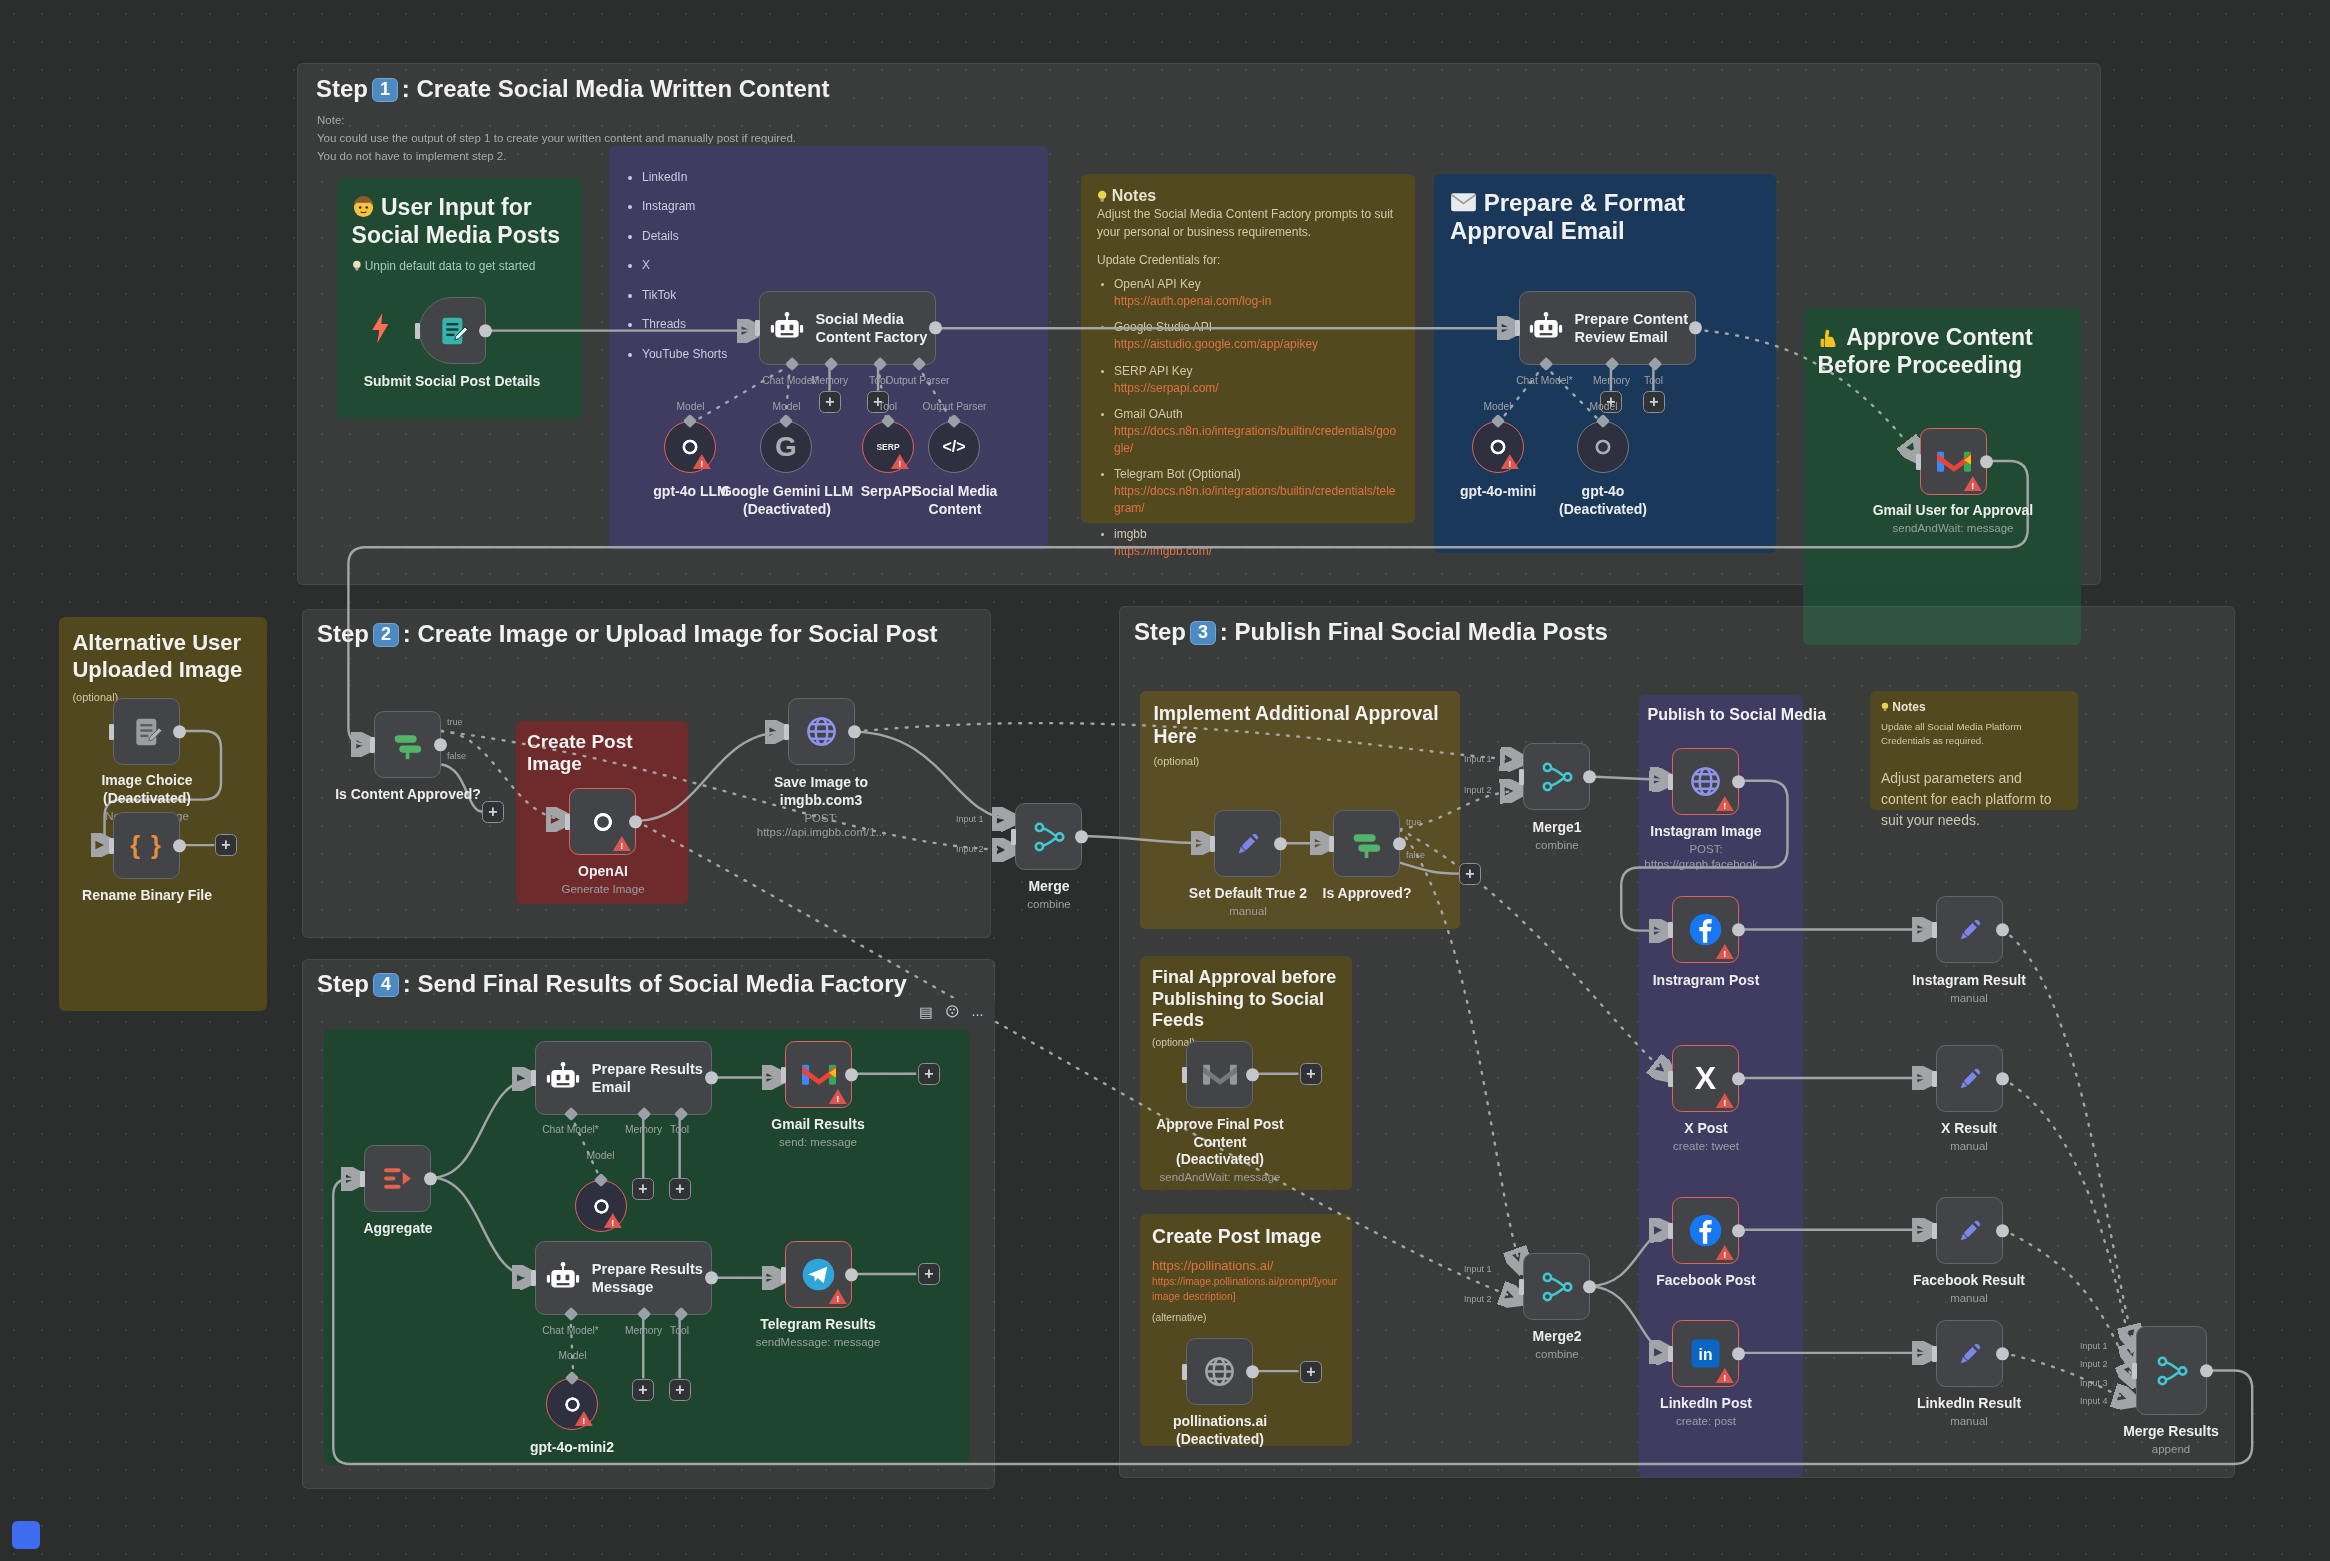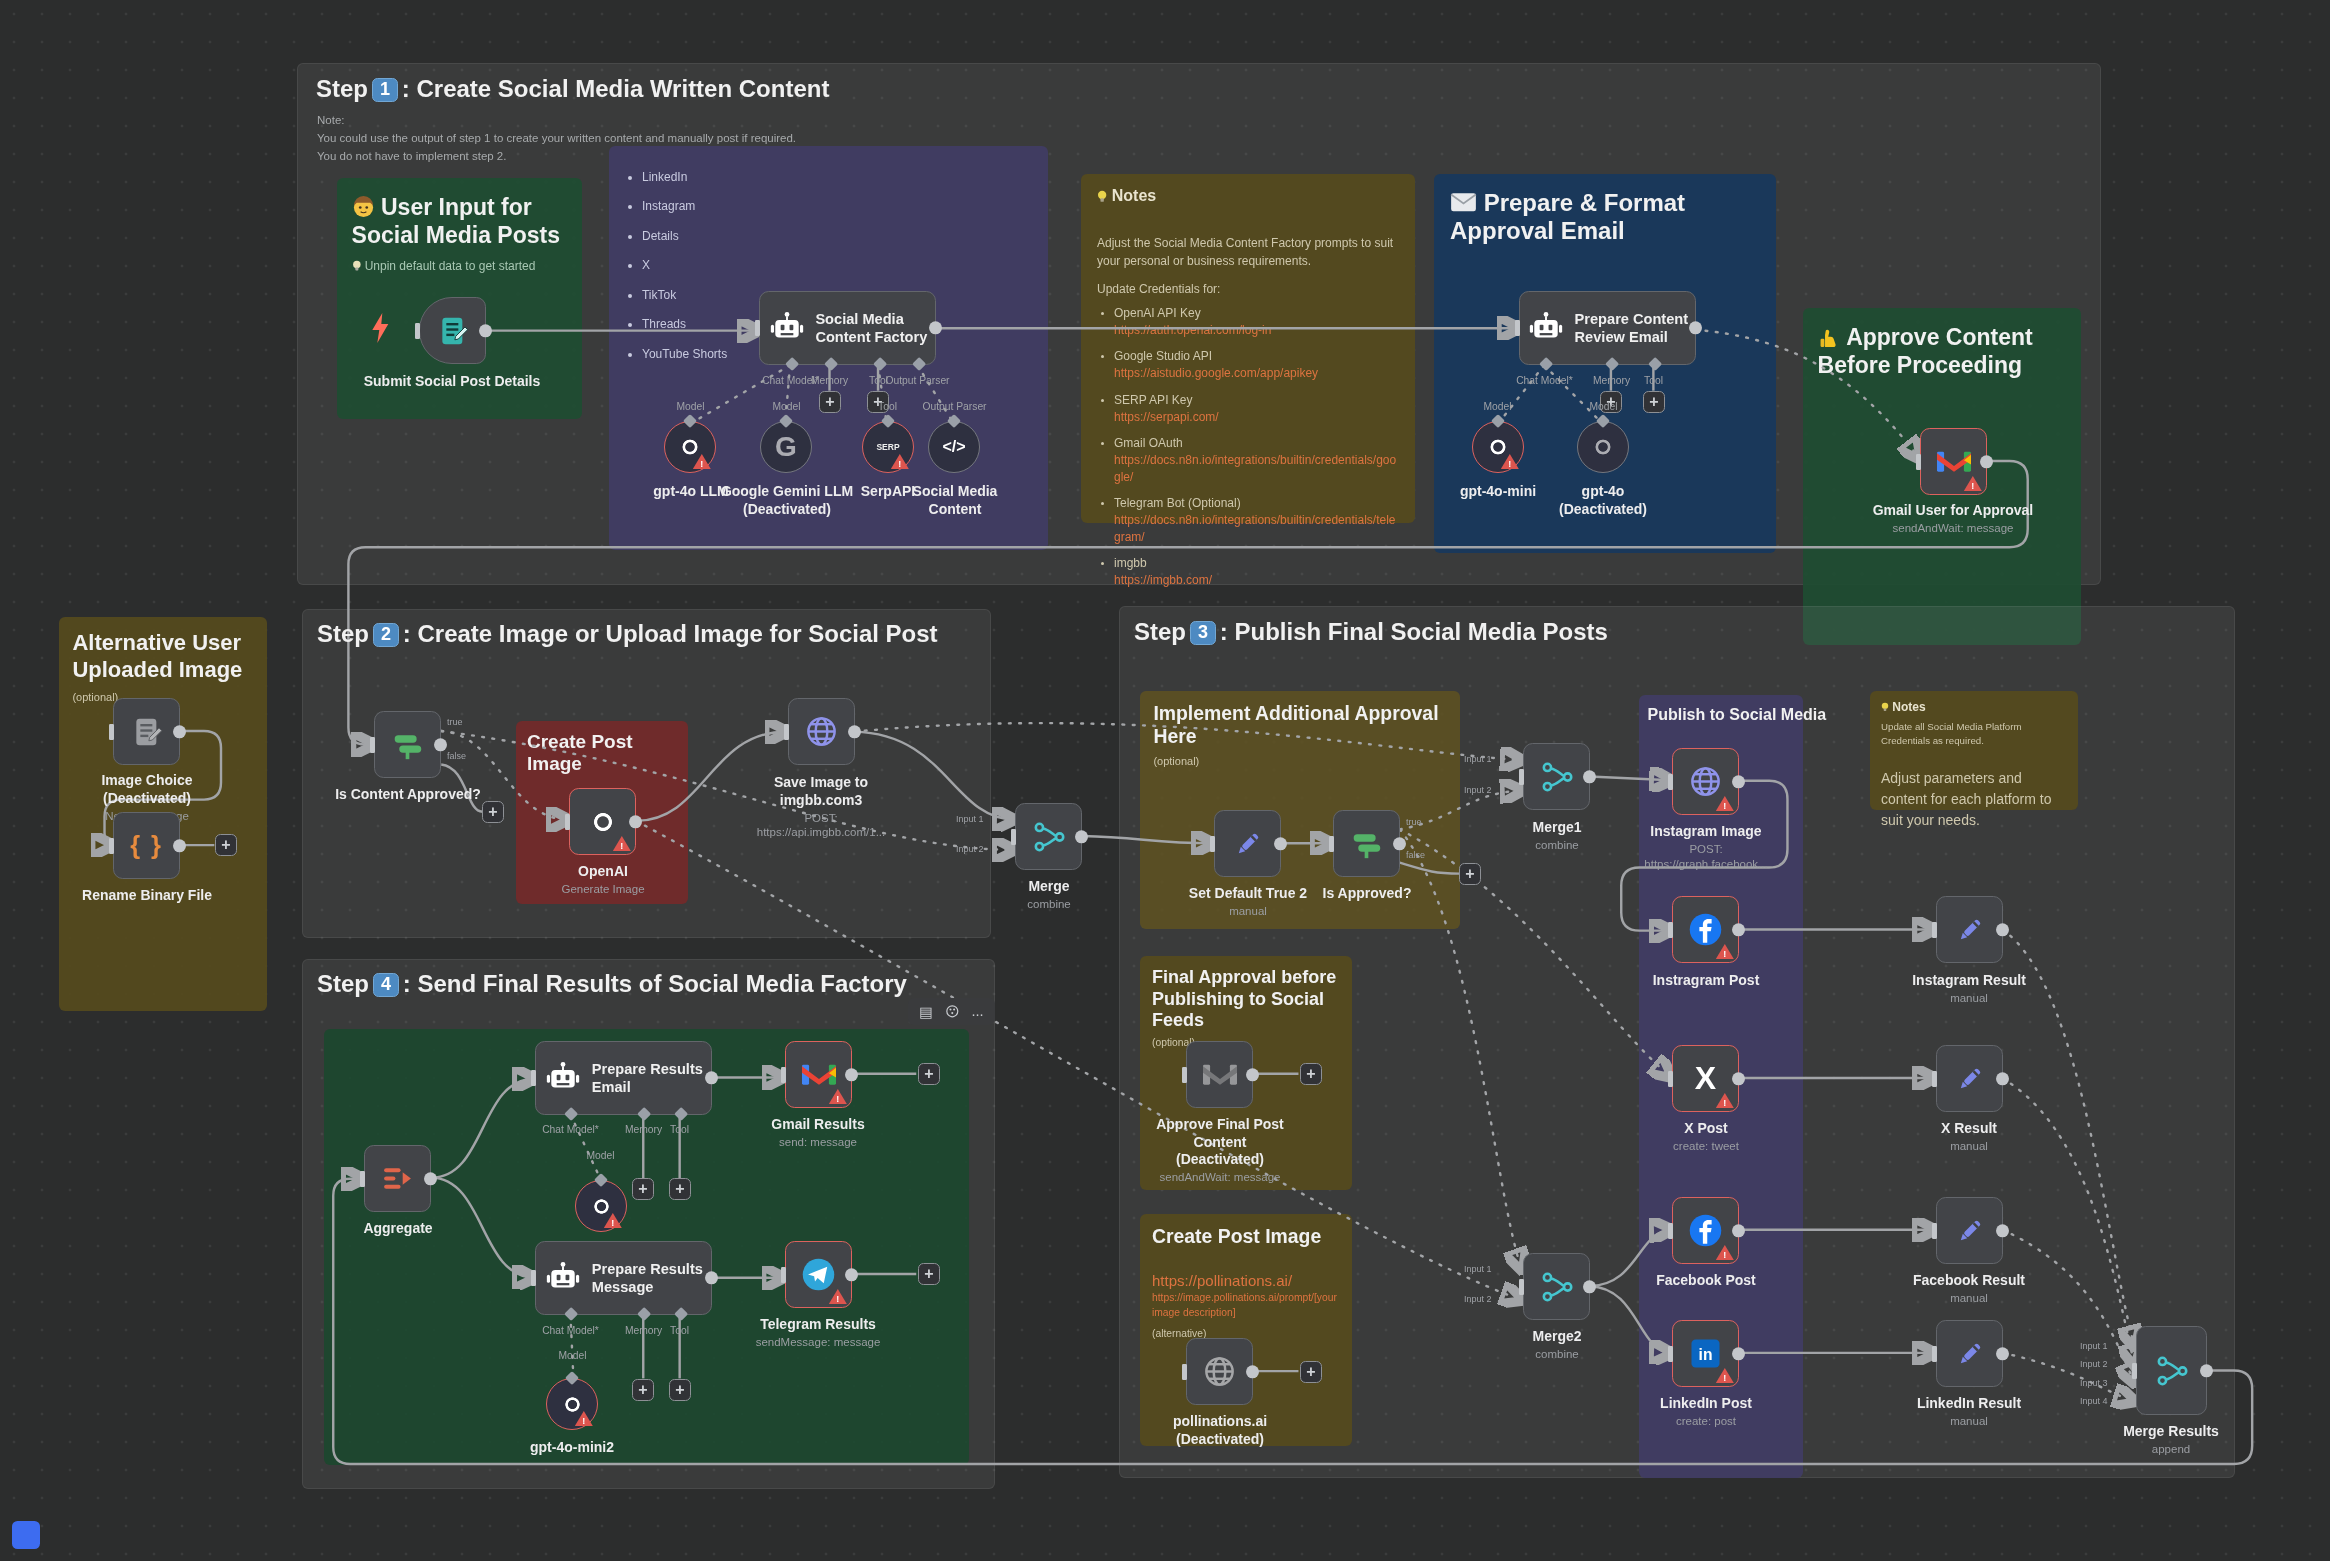--- a/index.html
+++ b/index.html
@@ -171,21 +171,21 @@
   </div>
 </div>
 
 <div class="sticky s-olive" style="left:1081px;top:174px;width:334px;height:349px">
   <div style="padding:13.4px 16px 0 16px">
     <div class="o-title"><svg width="10.3" height="13.4" viewBox="0 0 12 16" style="vertical-align:-1.8px">
             <circle cx="6" cy="6" r="5" fill="#e9d34b"></circle>
             <rect x="4" y="10" width="4" height="4" rx="1" fill="#a9a28a"></rect>
           </svg>
       <span>Notes</span></div>
-    <div class="o-text" style="margin-top:29px">Adjust the Social Media Content Factory prompts to suit your personal or business requirements.</div>
+    <div class="o-text" style="margin-top:0">Adjust the Social Media Content Factory prompts to suit your personal or business requirements.</div>
     <div class="o-text" style="margin-top:9.7px">Update Credentials for:</div>
     <ul class="plain" style="color:#cfc8ad">
       <li><span class="o-text">OpenAI API Key</span><a class="o-link">https://auth.openai.com/log-in</a></li>
       <li><span class="o-text">Google Studio API</span><a class="o-link">https://aistudio.google.com/app/apikey</a></li>
       <li><span class="o-text">SERP API Key</span><a class="o-link">https://serpapi.com/</a></li>
       <li><span class="o-text">Gmail OAuth</span><a class="o-link">https://docs.n8n.io/integrations/builtin/credentials/google/</a></li>
       <li><span class="o-text">Telegram Bot (Optional)</span><a class="o-link">https://docs.n8n.io/integrations/builtin/credentials/telegram/</a></li>
       <li><span class="o-text">imgbb</span><a class="o-link">https://imgbb.com/</a></li>
     </ul>
   </div>
@@ -241,21 +241,21 @@
 <div class="sticky s-olive" style="left:1140px;top:956px;width:212px;height:234px">
   <div style="padding:11px 12px 0 12px">
     <div class="h1" style="font-size:18px"><span>Final Approval before</span><br><span>Publishing to Social</span><br><span>Feeds</span></div>
     <div class="o-text" style="margin-top:3.6px;font-size:10.3px">(optional)</div>
   </div>
 </div>
 
 <div class="sticky s-olive" style="left:1140px;top:1214px;width:212px;height:232px">
   <div style="padding:11px 12px 0 12px">
     <div class="h1" style="font-size:19.4px">Create Post Image</div>
-    <a class="o-link" style="font-size:15px;margin-top:22px">https://pollinations.ai/</a>
+    <a class="o-link" style="font-size:13px;margin-top:9px">https://pollinations.ai/</a>
     <a class="o-link" style="font-size:10.3px">https://image.pollinations.ai/prompt/[your image description]</a>
     <div class="o-text" style="margin-top:6px;font-size:10.3px">(alternative)</div>
   </div>
 </div>
 
 <div class="sticky s-purple" style="left:1639px;top:695px;width:164px;height:783px">
   <div style="padding:9.7px 8.5px 0 8.5px">
         <div class="h1" style="font-size:16px;white-space:nowrap">Publish to Social Media</div>
       </div>
 </div>

